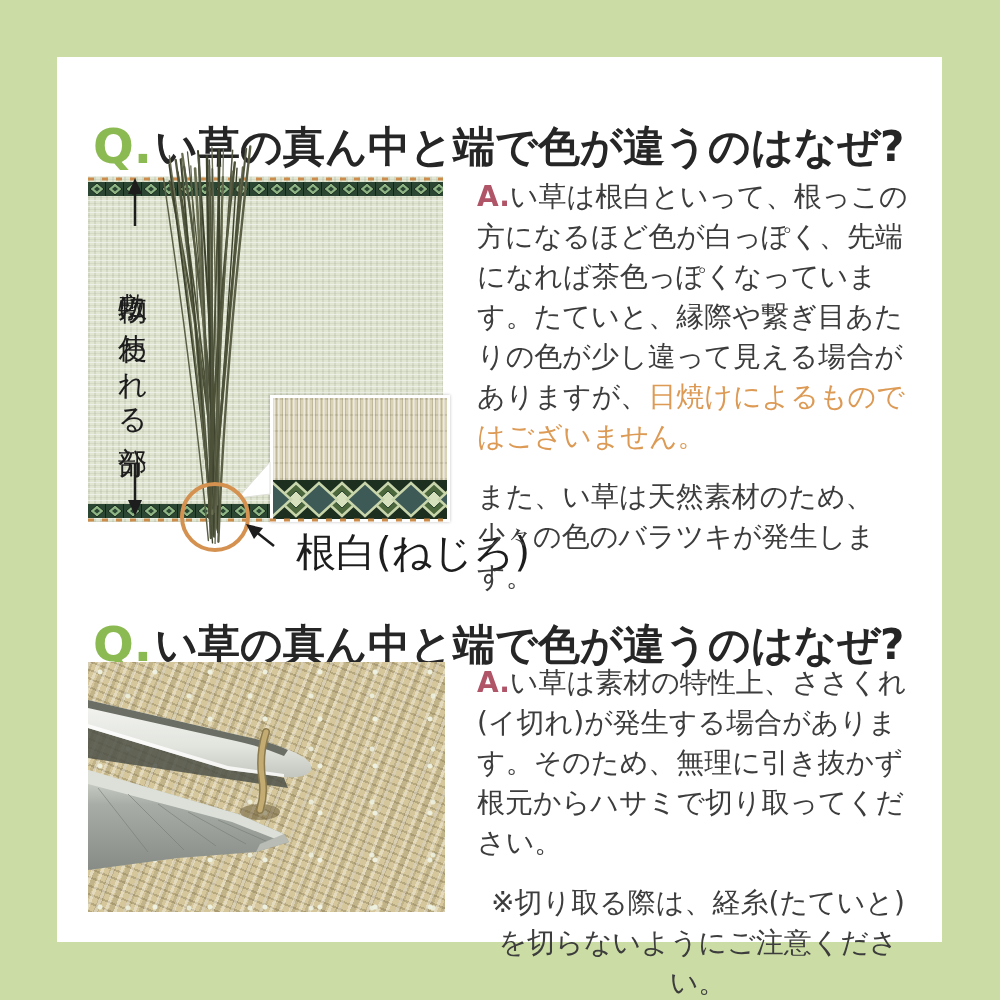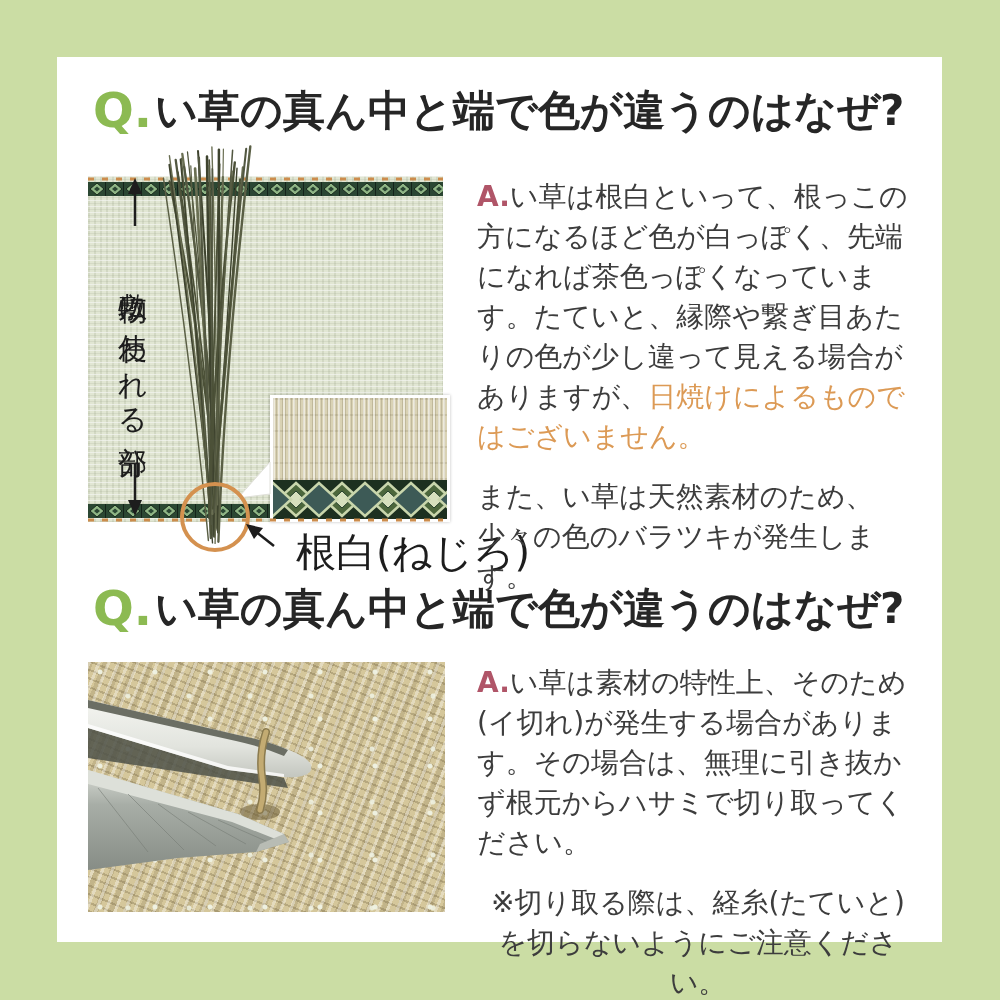--- a/index.html
+++ b/index.html
@@ -10,21 +10,21 @@
     position:relative;overflow:hidden;
   }
   .content{
     position:absolute;left:57px;top:57px;width:885px;height:885px;
     background:#ffffff;
   }
   
   .qa-heading{
     position:absolute;left:36px;width:830px;
     font-size:42px;font-weight:700;color:#262626;
-    letter-spacing:0px;white-space:nowrap;line-height:1.15;
+    letter-spacing:0px;white-space:nowrap;line-height:1.15;margin-top:36px;
   }
   .q-mark{
     color:#8cba52;font-size:48px;font-weight:700;margin-right:3px;
     vertical-align:-2px;
   }
   #q1-heading{top:26px;}
   #q2-heading{top:524px;}
   
   .answer{
     position:absolute;left:420px;width:442px;
@@ -236,17 +236,17 @@
 
         <path d="M0,108 L150,152 L196,172 L201,180 L168,190 L90,196 L0,208 Z" fill="url(#bladeBottom)"></path>
         <path d="M0,108 L150,152 L196,172 L190,178 L144,160 L0,122 Z" fill="#dde0d9"></path>
         <path d="M10,126 L60,190 M40,132 L96,188 M70,142 L128,184 M100,150 L158,182 M130,158 L180,180" stroke="#777d76" stroke-width="1" opacity="0.6"></path>
         <path d="M196,172 L201,180 L168,190 L172,182 Z" fill="#b8bcb4"></path>
       </svg>
     </div>
   </div>
 
   <div class="answer" id="answer2">
-    <p><span class="a-mark">A.</span><span>い草は素材の特性上、そのため(イ切れ)が発生する場合があります。その場合は、無理に引き抜かず根元からハサミで切り取ってください。</span></p>
+    <p><span class="a-mark">A.</span><span>い草は素材の特性上、ささくれ(イ切れ)が発生する場合があります。そのため、無理に引き抜かず根元からハサミで切り取ってください。</span></p>
     <p class="note">※切り取る際は、経糸(たていと)を切らないようにご注意ください。</p>
   </div>
 
 </div>
 
 </body></html>

